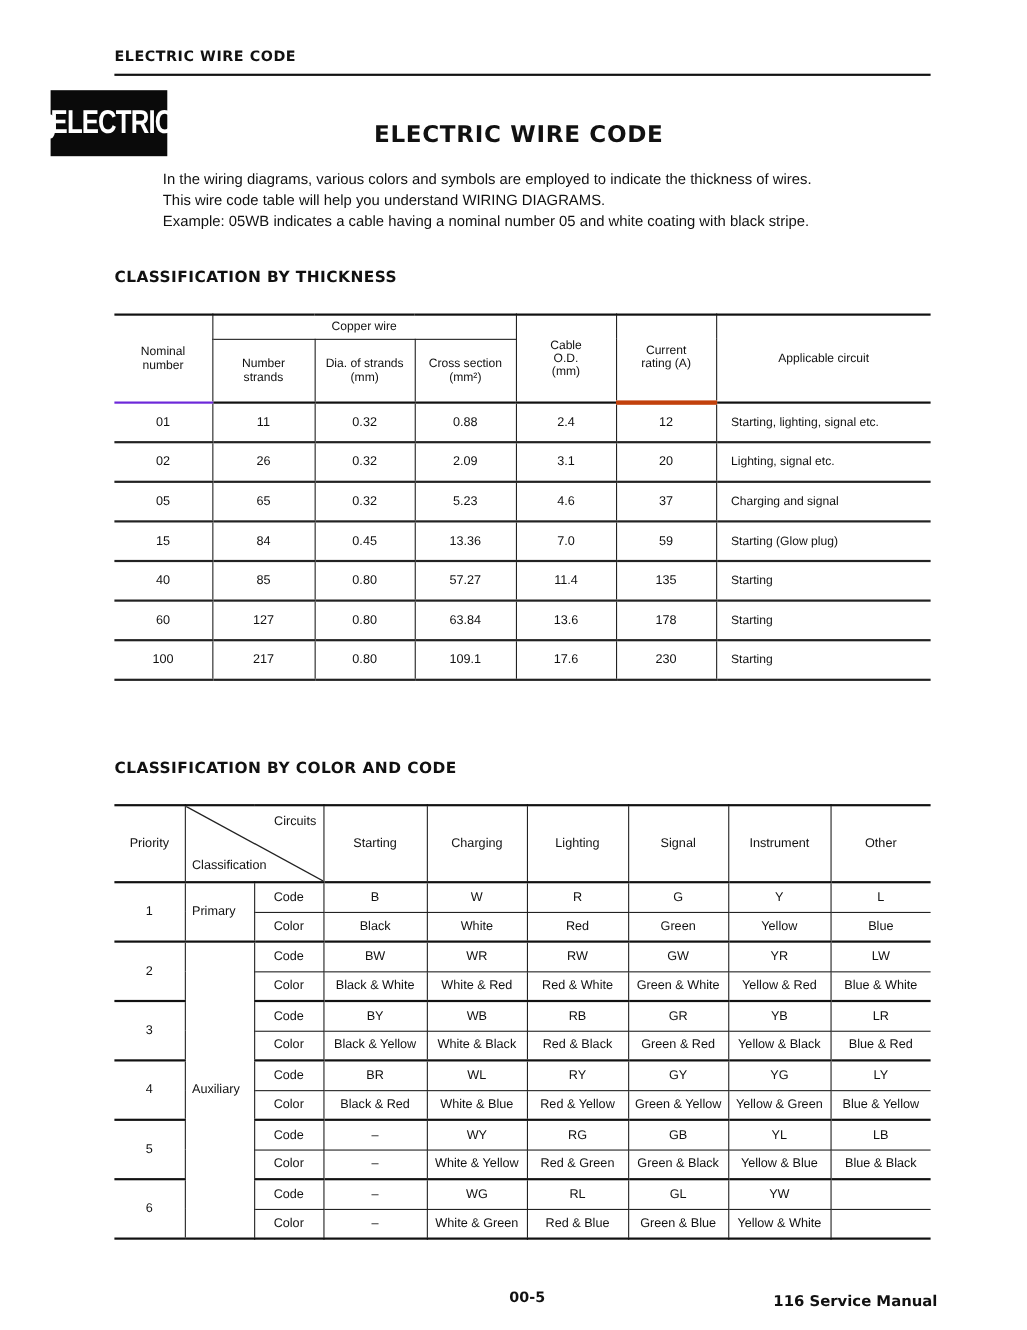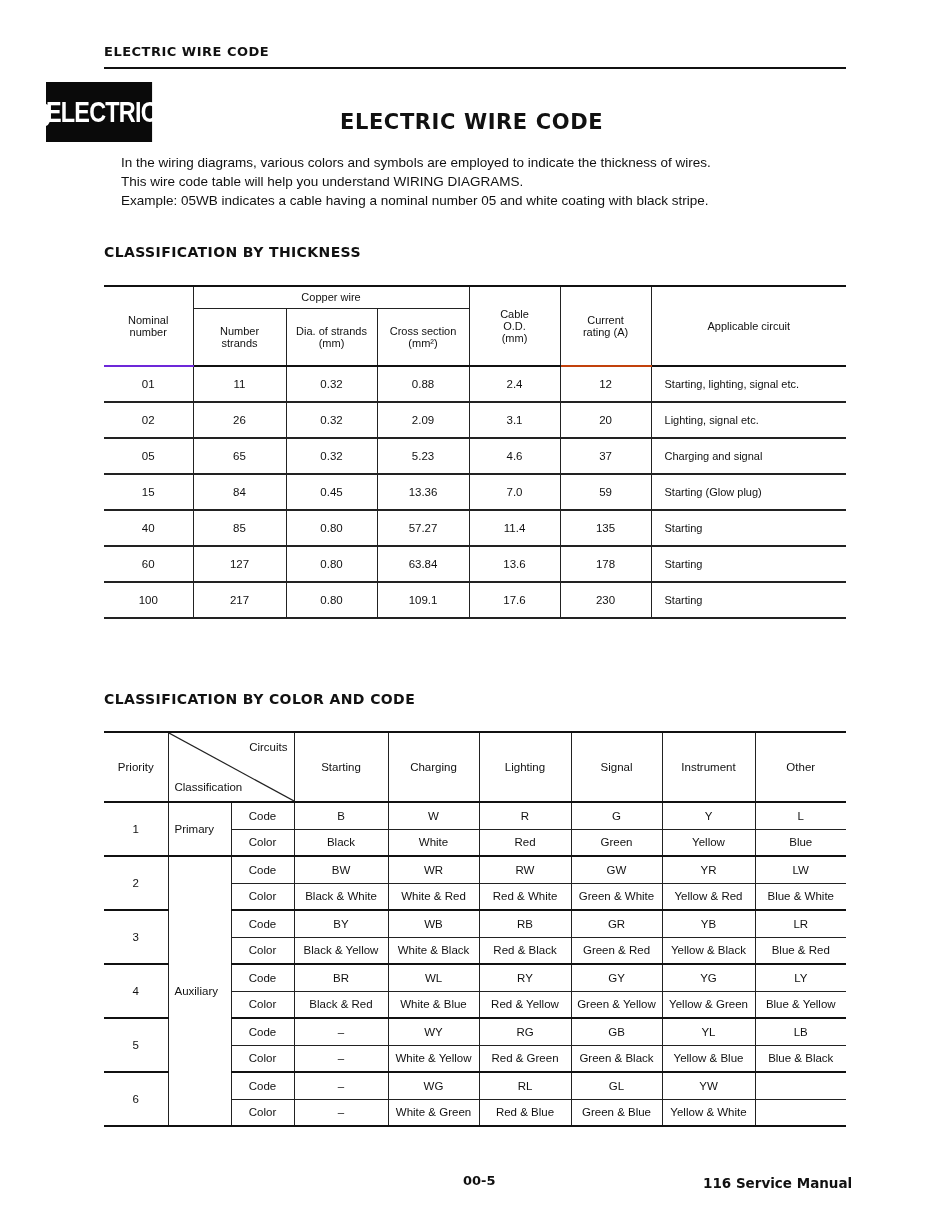--- a/index.html
+++ b/index.html
@@ -23,21 +23,21 @@
       content: ""; position: absolute; left: -6px; top: 22px; width: 12px; height: 22px;
       background: #fff; border-radius: 0 50% 50% 0;
     }
     .page-title {
       position: absolute; left: 340px; top: 110px;
       font-family: "DejaVu Sans", sans-serif; font-weight: bold; font-size: 21px; letter-spacing: 0.6px;
     }
     .intro {
       position: absolute; left: 121px; top: 153px; font-size: 13.5px; line-height: 19px;
     }
-    .intro p { white-space: nowrap; }
+    .intro p { white-space: nowrap; margin-left: 27px; }
     .section-heading {
       position: absolute; left: 104px;
       font-family: "DejaVu Sans", sans-serif; font-weight: bold; font-size: 14px; letter-spacing: 0.4px;
     }
 
     table { position: absolute; left: 104px; border-collapse: collapse; font-size: 11px; table-layout: fixed; }
     td, th { font-weight: normal; text-align: center; vertical-align: middle; border: 1px solid #222; }
 
     
     #thickness { top: 285px; width: 742px; }
@@ -98,21 +98,21 @@
       <col style="width:92px">
     <col style="width:91px">
       <col style="width:91px">
       <col style="width:195px">
   </colgroup>
   <thead>
     <tr style="height:22px;">
       <th rowspan="2" style="padding:0 14px; border-bottom:2px solid #6d28d9;">Nominal number</th>
       <th colspan="3">Copper wire</th>
       <th rowspan="2" style="padding:0 24px; border-bottom:2px solid #111;">Cable O.D. (mm)</th>
-      <th rowspan="2" style="padding:0 18px; border-bottom:2px solid #c2410c;">Current rating (A)</th>
+      <th rowspan="2" style="padding:0 18px; border-bottom:4px solid #c2410c;">Current rating (A)</th>
       <th rowspan="2" style="border-bottom:2px solid #111;">Applicable circuit</th>
     </tr>
     <tr class="hdr-bottom" style="height:36px;">
       <th style="padding:0 22px;">Number strands</th>
       <th style="padding:16px 4px;">Dia. of strands (mm)</th>
       <th style="padding:0 6px;">Cross section (mm²)</th>
     </tr>
   </thead>
   <tbody id="thickness-body">
       <tr>

